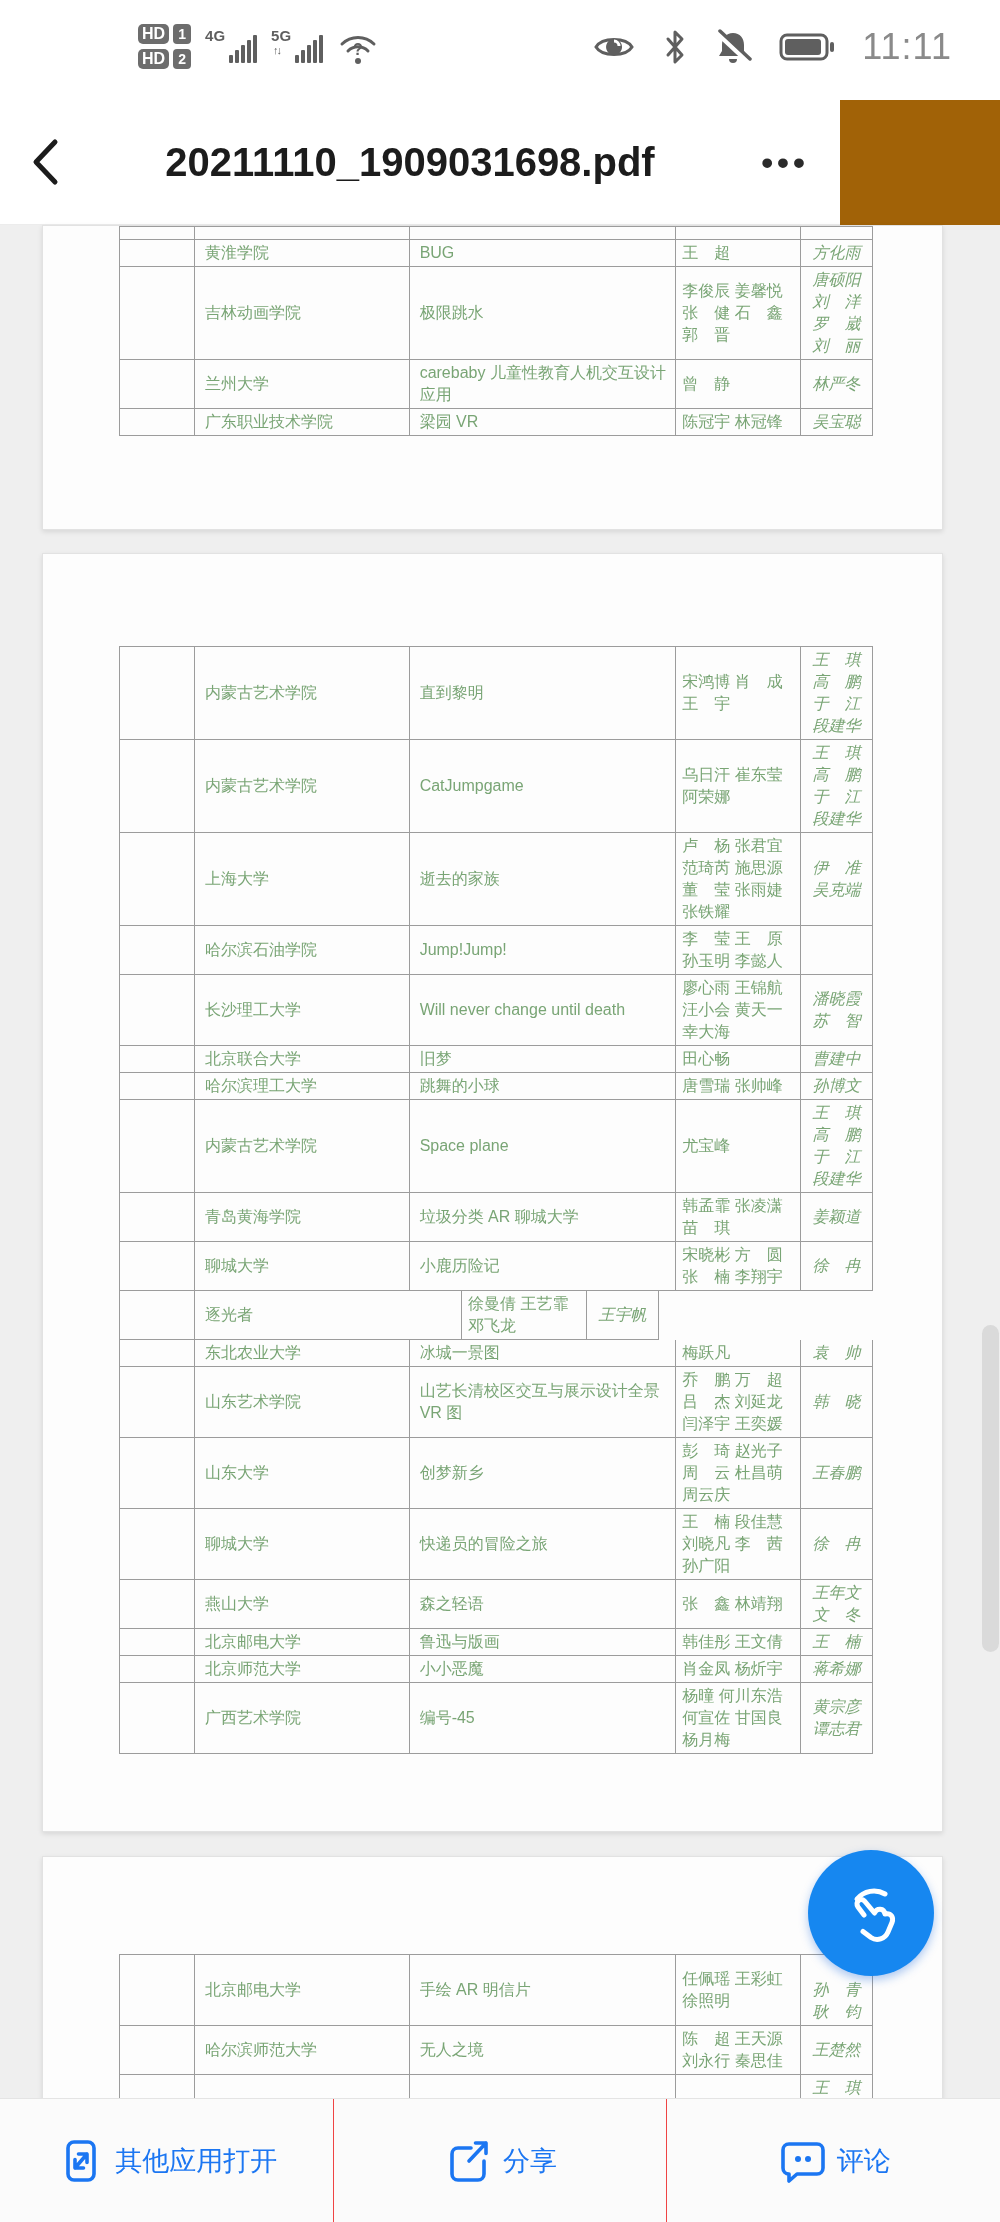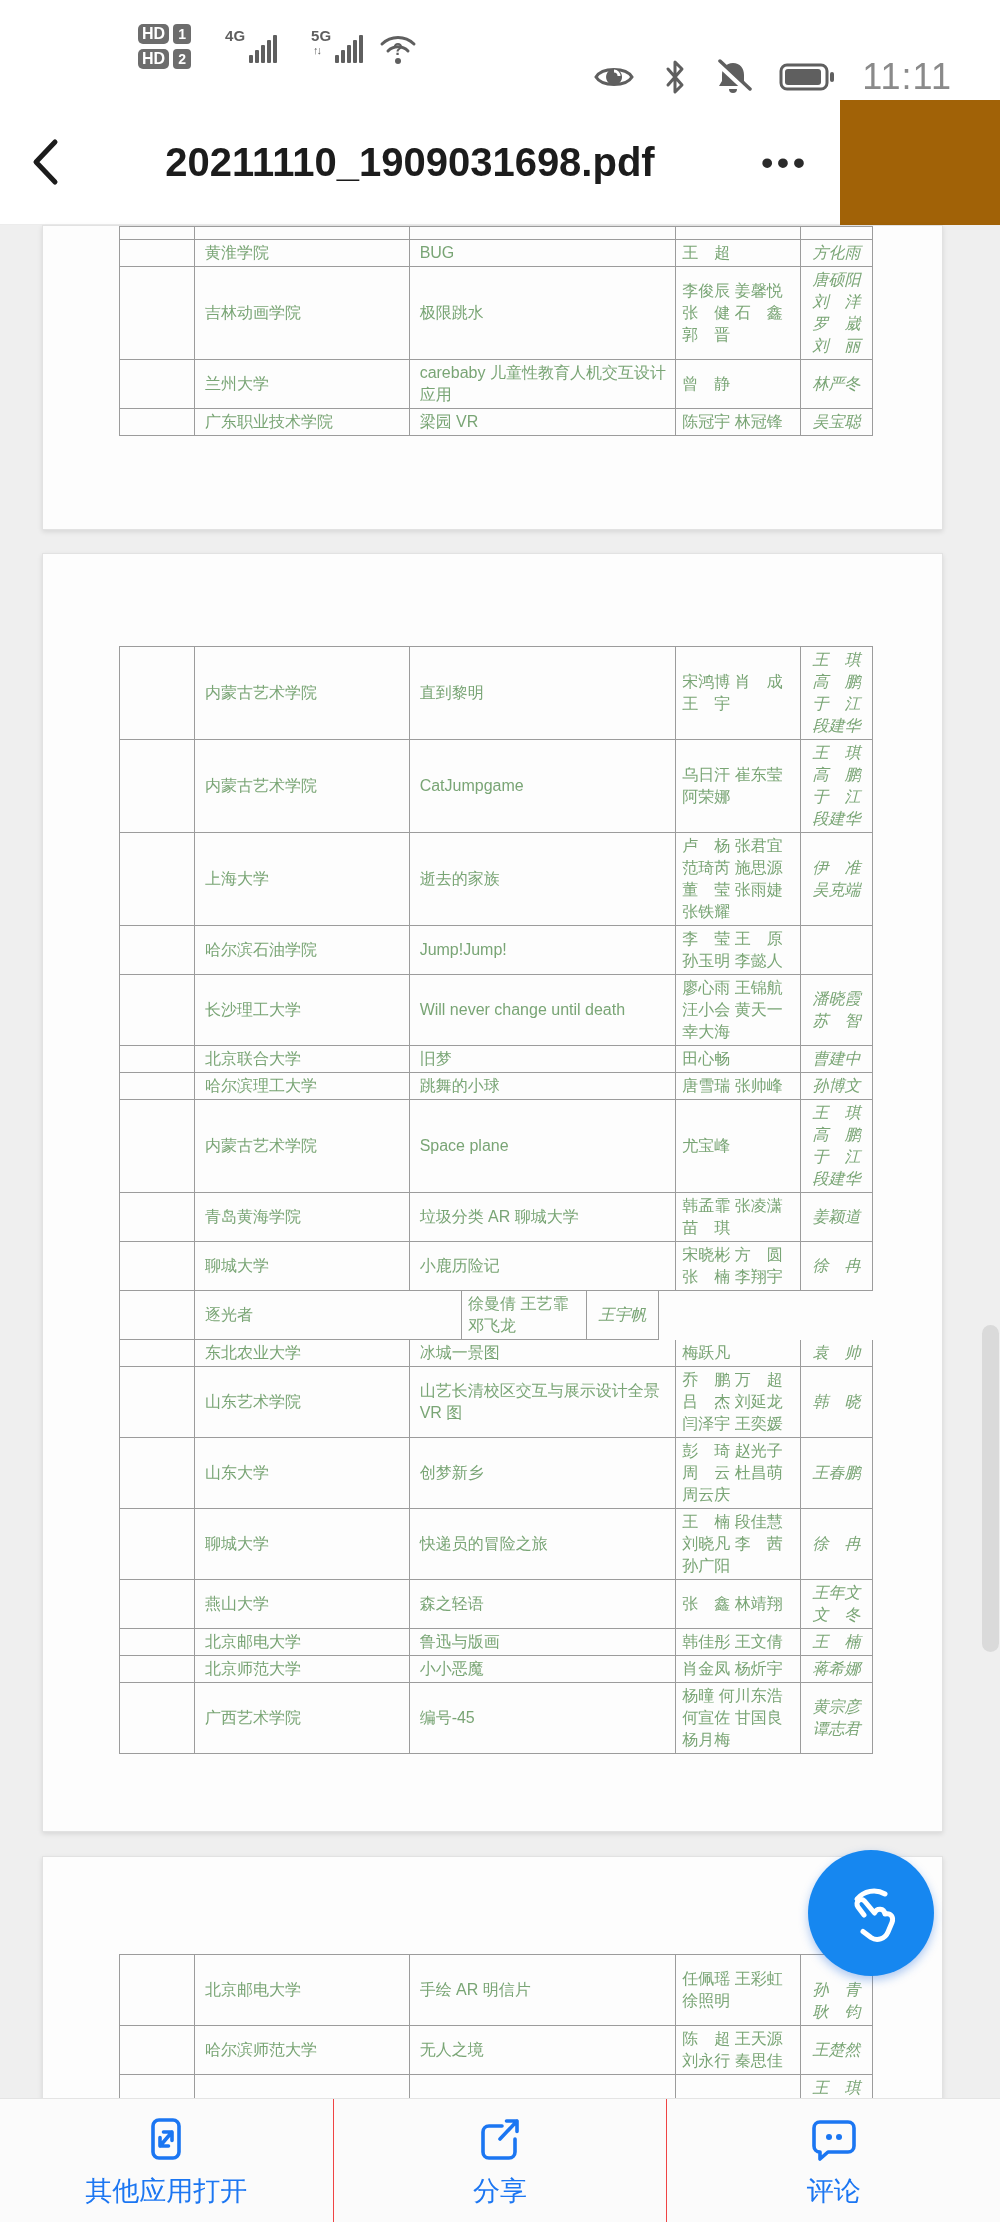--- a/index.html
+++ b/index.html
@@ -7,26 +7,26 @@
   .screen{position:relative;width:1000px;height:2222px;margin:0 auto;background:#a16207;
     font-family:"Liberation Sans","DejaVu Sans",sans-serif;overflow:hidden;}
   
   .statusbar{position:absolute;left:0;top:0;width:1000px;height:100px;background:#ffffff;}
   .sb-left{position:absolute;left:138px;top:24px;display:flex;align-items:center;gap:14px;color:#5f5f5f;}
   .hd-col{display:flex;flex-direction:column;gap:5px;}
   .hd-row{display:flex;gap:4px;align-items:center;}
   .hd-badge{background:#6d6d6d;color:#fff;font-size:16px;font-weight:bold;border-radius:5px;padding:1px 4px;line-height:18px;}
   .sim-badge{background:#6d6d6d;color:#fff;font-size:14px;font-weight:bold;border-radius:4px;width:18px;height:20px;
     display:flex;align-items:center;justify-content:center;}
-  .sig{position:relative;width:52px;height:40px;margin-left:20px;}
+  .sig{position:relative;width:52px;height:40px;}
   .sig .lbl{position:absolute;left:0;top:0;font-size:15px;font-weight:bold;color:#5f5f5f;}
   .sig .updn{position:absolute;left:2px;top:17px;font-size:11px;letter-spacing:-2px;color:#5f5f5f;}
   .bars{position:absolute;right:0;bottom:4px;display:flex;align-items:flex-end;gap:2px;}
   .bars i{display:block;width:4px;background:#5f5f5f;border-radius:1px;}
-  .sb-right{position:absolute;right:48px;top:26px;display:flex;align-items:center;gap:27px;margin-top:30px;}
+  .sb-right{position:absolute;right:48px;top:26px;display:flex;align-items:center;gap:27px;}
   .sb-time{font-size:36px;color:#8a8a8a;letter-spacing:1px;}
   
   .header{position:absolute;left:0;top:100px;width:840px;height:125px;background:#ffffff;
     display:flex;align-items:center;border-bottom:1px solid #ececec;}
   .back-btn{width:90px;height:80px;display:flex;align-items:center;justify-content:center;cursor:pointer;}
   .hdr-title{flex:1;text-align:center;font-size:40px;font-weight:bold;color:#1c1c1c;
     white-space:nowrap;overflow:hidden;}
   .more-btn{width:110px;height:80px;display:flex;align-items:center;justify-content:center;cursor:pointer;
     font-size:34px;color:#2a2a2a;letter-spacing:4px;font-weight:bold;}
   
@@ -50,21 +50,21 @@
   .partial-top .tcell{min-height:13px;padding:0;}
   .partial-bottom .tcell{min-height:62px;align-items:flex-start;}
   
   .scroll-thumb{position:absolute;left:982px;top:1100px;width:17px;height:327px;background:#dadada;border-radius:9px;}
   
   .fab{position:absolute;left:808px;top:1850px;width:126px;height:126px;border-radius:50%;
     background:#1687f0;box-shadow:0 4px 10px rgba(20,100,220,0.35);display:flex;align-items:center;justify-content:center;cursor:pointer;}
   
   .toolbar{position:absolute;left:0;top:2098px;width:1000px;height:124px;background:#fbfbfb;
     border-top:1px solid #e4e4e4;display:flex;}
-  .tb-item{flex:1;display:flex;flex-direction:column;align-items:center;justify-content:center;gap:8px;cursor:pointer;}
+  .tb-item{flex:1;display:flex;align-items:center;justify-content:center;gap:8px;cursor:pointer;}
   .tb-item + .tb-item{border-left:1px solid #ef4444;}
   .tb-label{font-size:27px;color:#1b76f2;}
   .icon{display:block;}
 </style>
 </head>
 <body>
 
 <div class="screen">
 
   <div class="statusbar">

